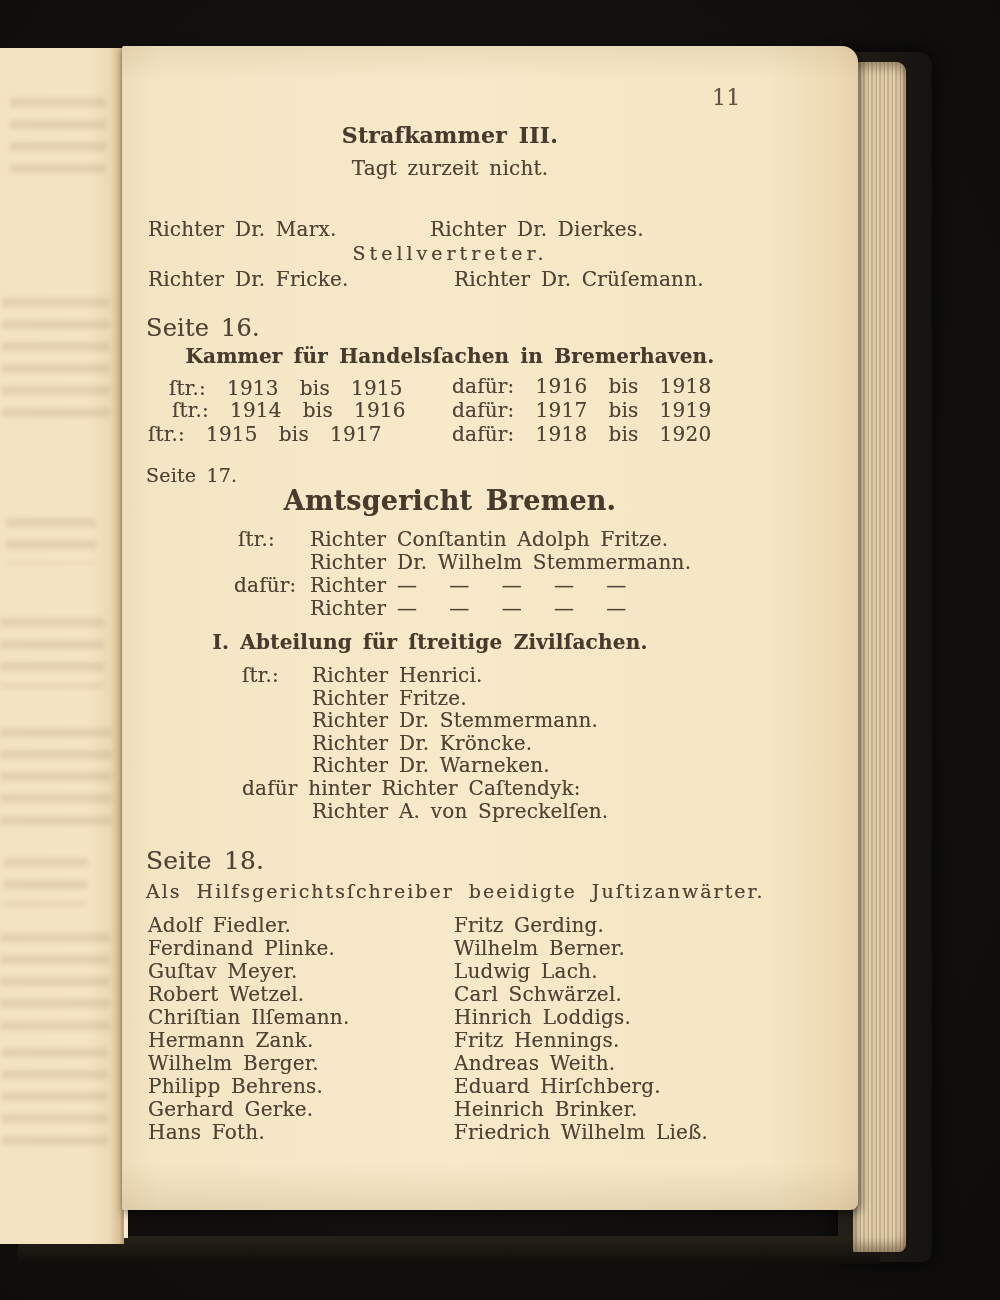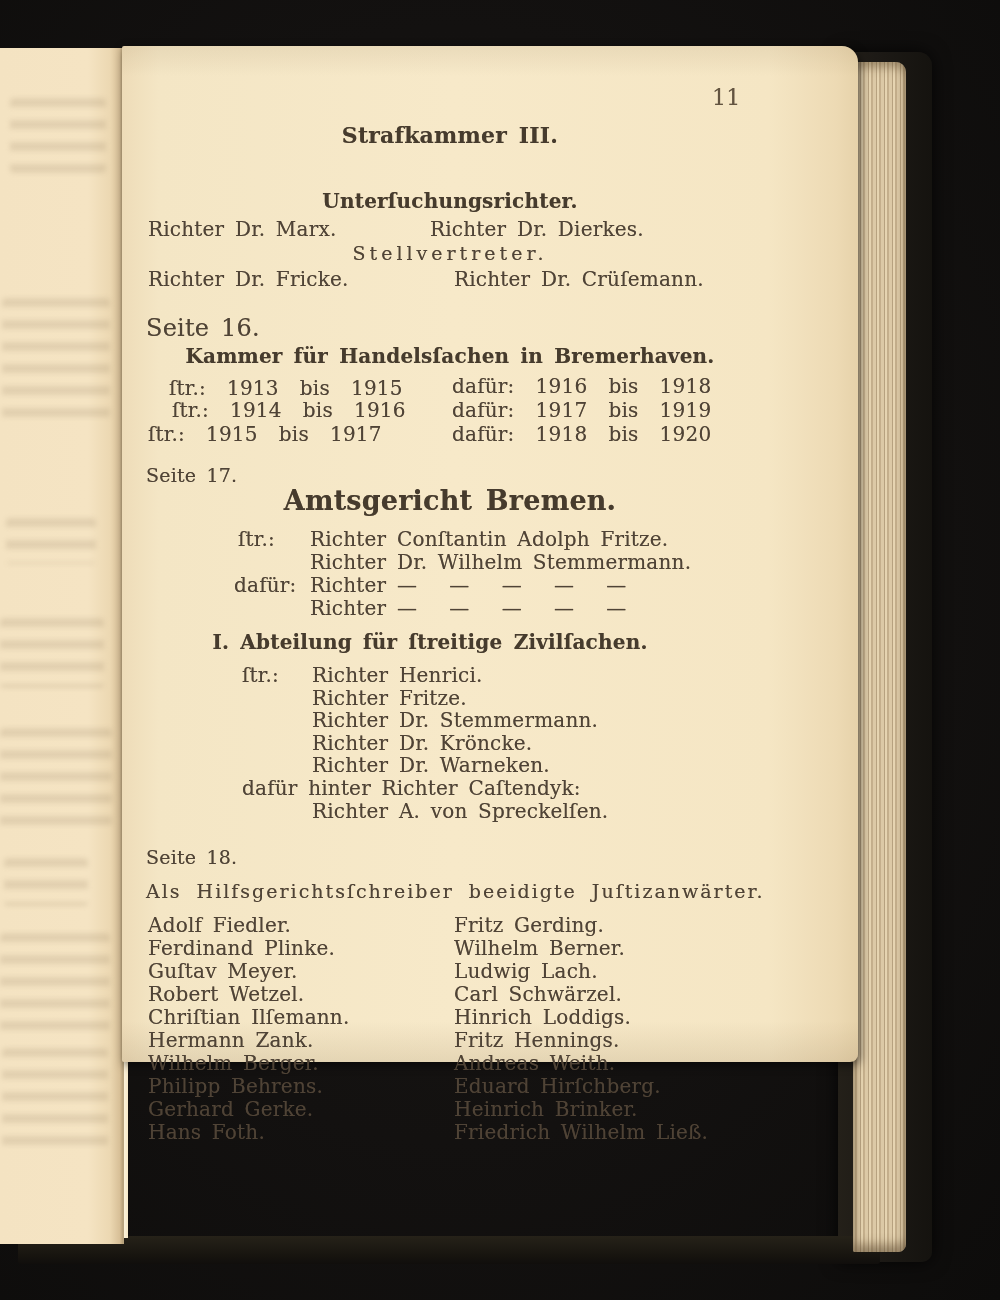--- a/index.html
+++ b/index.html
@@ -34,21 +34,21 @@
   .left-page{
     position:absolute;left:0;top:48px;width:122px;height:1196px;
     background:linear-gradient(90deg,#f4e3c2 0%,#f5e4c3 72%,#ecd8b2 90%,#d8c098 98%,#c0a87f 100%);
     border-right:2px solid #b9a37d;
   }
   .gutter-highlight{
     position:absolute;left:124px;top:46px;width:4px;height:1192px;
     background:linear-gradient(90deg,#fdf3da 0%,#f6e8c8 100%);
   }
   .page{
-    position:absolute;left:122px;top:46px;width:736px;height:1016px;
+    position:absolute;left:122px;top:46px;width:736px;height:1164px;
     background:
       linear-gradient(180deg, rgba(120,95,60,.10) 0%, rgba(120,95,60,0) 3%, rgba(120,95,60,0) 96%, rgba(120,95,60,.14) 100%),
       linear-gradient(90deg,#eedcb8 0%,#f4e6c5 5%,#f7e9c9 45%,#f5e6c4 88%,#eddab4 97%,#e6d2aa 100%);
     border-radius:2px 16px 8px 2px;
     box-shadow:2px 3px 10px rgba(0,0,0,.55);
   }
   
   .smudge{
     position:absolute;filter:blur(2.5px);opacity:.5;border-radius:4px;
     background:repeating-linear-gradient(180deg,
@@ -89,21 +89,21 @@
     <div class="smudge" style="left:2px;top:1000px;width:106px;height:100px;"></div>
   </div>
 
   <div class="gutter-highlight"></div>
 
   <div class="page">
 
     <div class="t pagenum" style="left:590px;top:40px;">11</div>
 
     <div class="t b center" style="top:77px;font-size:22px;">Strafkammer III.</div>
-    <div class="t b center" style="top:144px;">Unterſuchungsrichter.</div>
+    <div class="t center" style="top:111px;">Tagt zurzeit nicht.</div>
     <div class="t" style="left:26px;top:172px;">Richter Dr. Marx.</div>
     <div class="t" style="left:308px;top:172px;">Richter Dr. Dierkes.</div>
     <div class="t center spread" style="top:197px;font-size:19px;">Stellvertreter.</div>
     <div class="t" style="left:26px;top:222px;">Richter Dr. Fricke.</div>
     <div class="t" style="left:332px;top:222px;">Richter Dr. Crüſemann.</div>
 
     <div class="t" style="left:24px;top:269px;font-size:24px;">Seite 16.</div>
     <div class="t b center" style="top:299px;">Kammer für Handelsſachen in Bremerhaven.</div>
     <div class="t" style="left:26px;top:331px;margin-left:21px;">ſtr.:  1913  bis  1915</div>
     <div class="t" style="left:330px;top:329px;">dafür:  1916  bis  1918</div>
@@ -124,21 +124,21 @@
     <div class="t b center" style="top:585px;left:-12px;">I. Abteilung für ſtreitige Zivilſachen.</div>
     <div class="t" style="left:120px;top:618px;">ſtr.:</div>
     <div class="t" style="left:190px;top:618px;">Richter Henrici.</div>
     <div class="t" style="left:190px;top:641px;">Richter Fritze.</div>
     <div class="t" style="left:190px;top:663px;">Richter Dr. Stemmermann.</div>
     <div class="t" style="left:190px;top:686px;">Richter Dr. Kröncke.</div>
     <div class="t" style="left:190px;top:708px;">Richter Dr. Warneken.</div>
     <div class="t" style="left:120px;top:731px;">dafür hinter Richter Caſtendyk:</div>
     <div class="t" style="left:190px;top:754px;">Richter A. von Spreckelſen.</div>
 
-    <div class="t" style="left:24px;top:801px;font-size:19px;">Seite 18.</div>
+    <div class="t" style="left:24px;top:801px;font-size:25px;">Seite 18.</div>
     <div class="t spread2" style="left:24px;top:835px;">Als Hilfsgerichtsſchreiber beeidigte Juſtizanwärter.</div>
 
     <div class="t" style="left:26px;top:868px;">Adolf Fiedler.</div>
     <div class="t" style="left:332px;top:868px;">Fritz Gerding.</div>
     <div class="t" style="left:26px;top:891px;">Ferdinand Plinke.</div>
     <div class="t" style="left:332px;top:891px;">Wilhelm Berner.</div>
     <div class="t" style="left:26px;top:914px;">Guſtav Meyer.</div>
     <div class="t" style="left:332px;top:914px;">Ludwig Lach.</div>
     <div class="t" style="left:26px;top:937px;">Robert Wetzel.</div>
     <div class="t" style="left:332px;top:937px;">Carl Schwärzel.</div>

